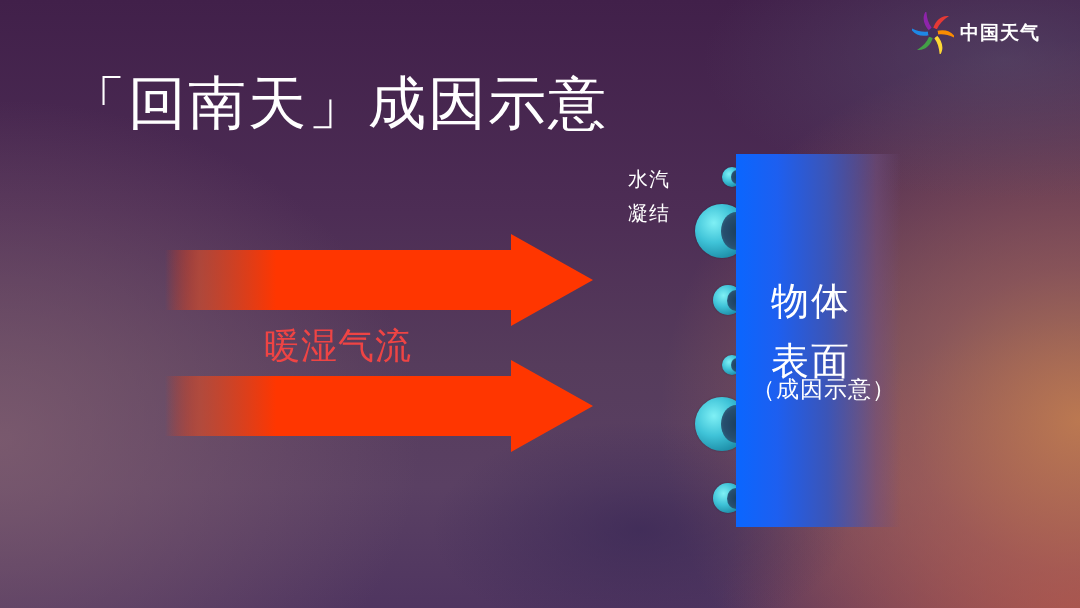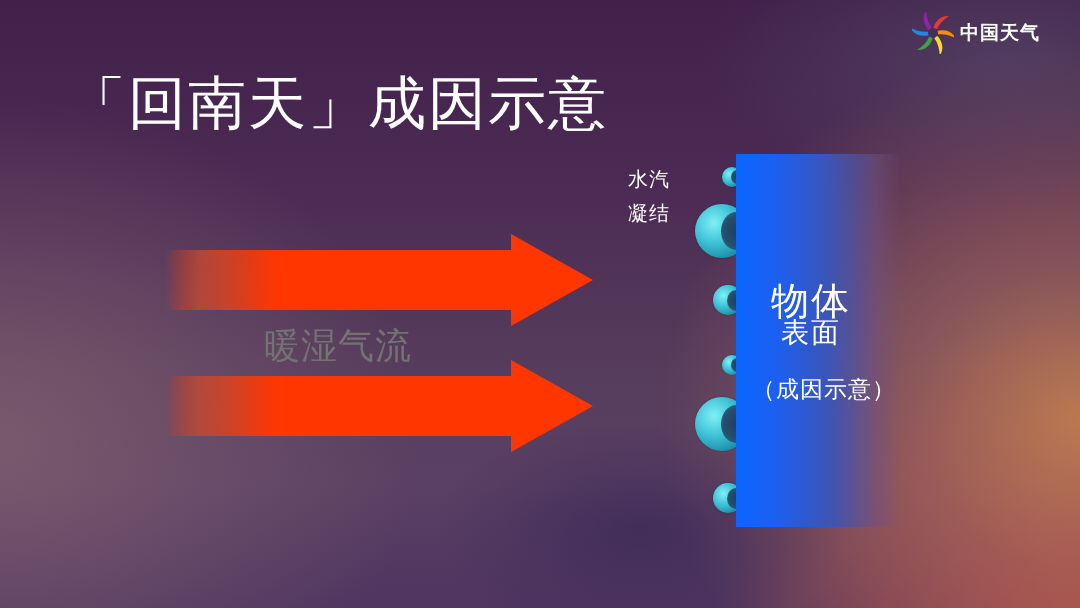--- a/index.html
+++ b/index.html
@@ -33,33 +33,33 @@
     }
     .logo-mark { width: 42px; height: 42px; }
     .logo-text { font-size: 19px; color: #ffffff; font-weight: bold; letter-spacing: 1px; }
 
     .arrow { position: absolute; left: 165px; width: 430px; height: 92px; }
     .arrow-top { top: 234px; }
     .arrow-bottom { top: 360px; }
 
     .flow-label {
       position: absolute; left: 264px; top: 322px;
-      font-size: 36px; color: #737373; letter-spacing: 1px; white-space: nowrap;
+      font-size: 36px; color: #ef4444; letter-spacing: 1px; white-space: nowrap;
     }
 
     .surface {
       position: absolute; left: 736px; top: 154px; width: 165px; height: 373px;
       background: linear-gradient(90deg, #0a66ff 0%, #1d5ff0 25%, #3b55b8 55%, rgba(110,80,130,0.55) 85%, rgba(140,90,110,0) 100%);
     }
     .surface-label {
       position: absolute; left: 736px; width: 150px; text-align: center;
       color: #ffffff; white-space: nowrap;
     }
     .surface-l1 { top: 276px; font-size: 38px; letter-spacing: 2px; }
-    .surface-l2 { top: 314px; font-size: 28px; letter-spacing: 2px; }
+    .surface-l2 { top: 336px; font-size: 38px; letter-spacing: 2px; }
     .surface-l3 { top: 374px; left: 744px; width: 160px; font-size: 23px; letter-spacing: 1px; }
 
     .condense-label {
       position: absolute; left: 628px; top: 162px; font-size: 20px; color: #ffffff;
       line-height: 34px; letter-spacing: 1px;
     }
     .droplet { position: absolute; border-radius: 50%;
       background: radial-gradient(circle at 35% 35%, #7ff0f5 0%, #3fc3d8 40%, #1d8ea8 75%, #135e78 100%);
       box-shadow: 0 0 2px rgba(0,0,0,0.3);
     }

